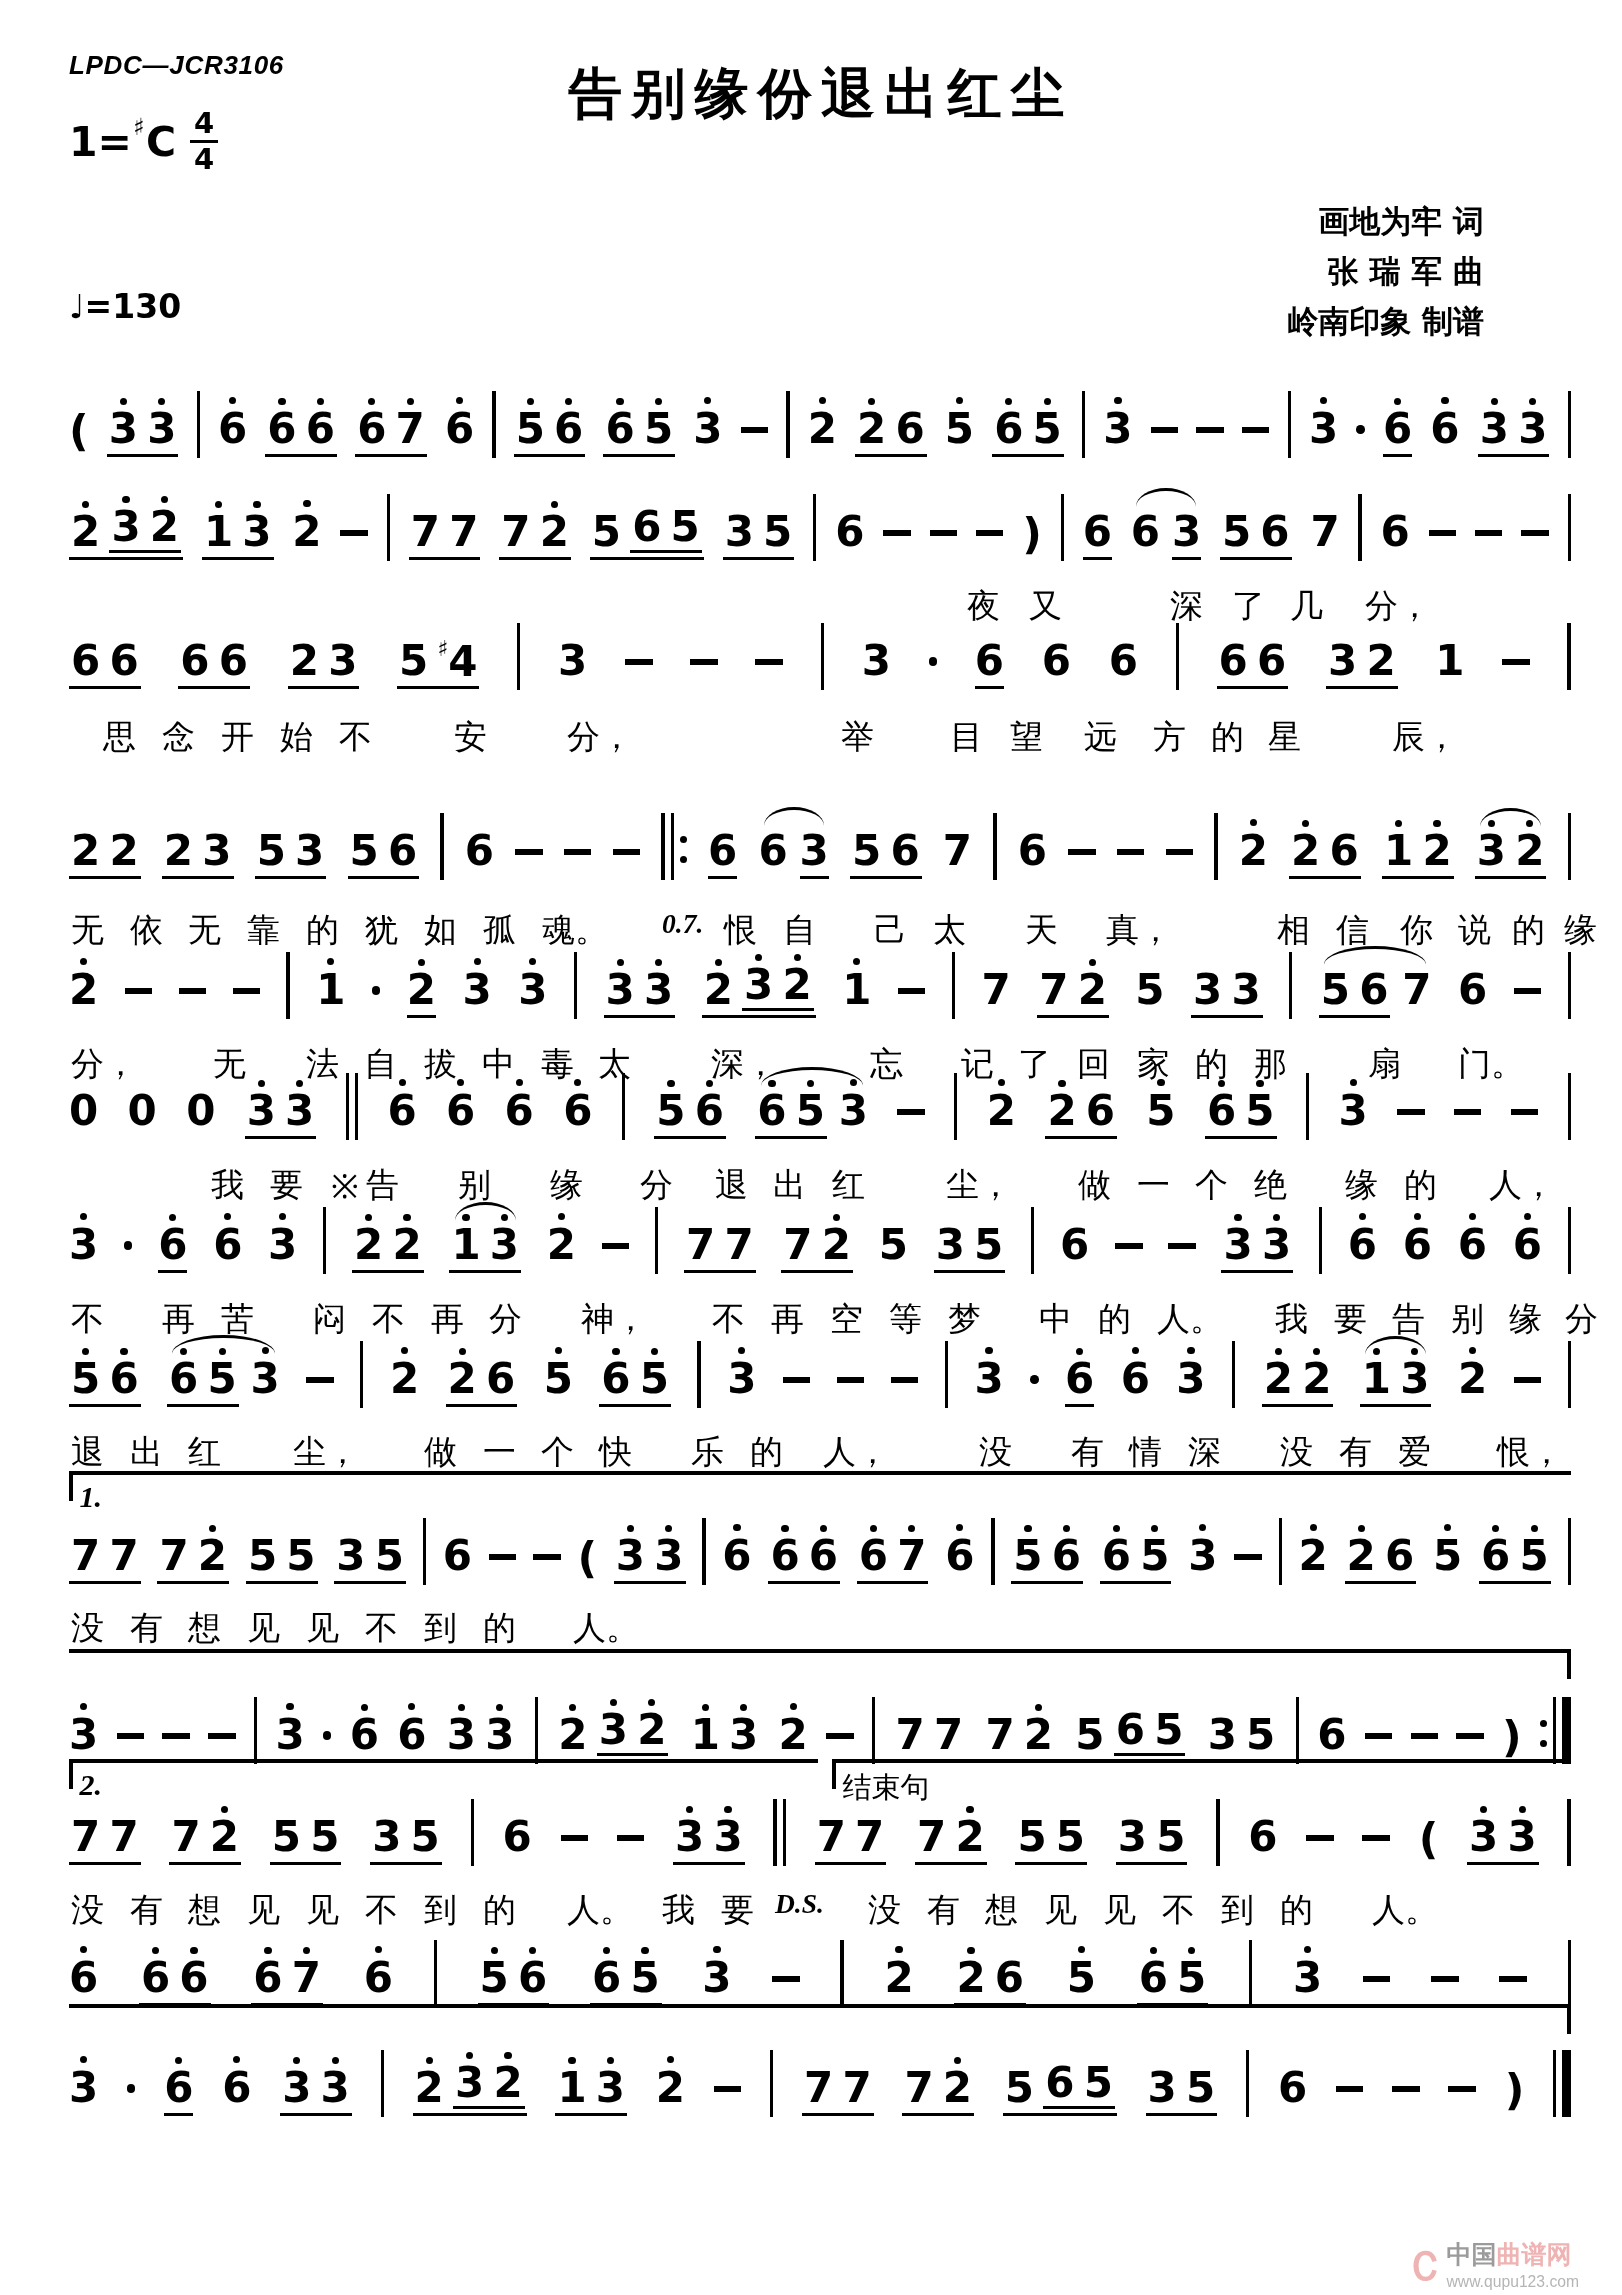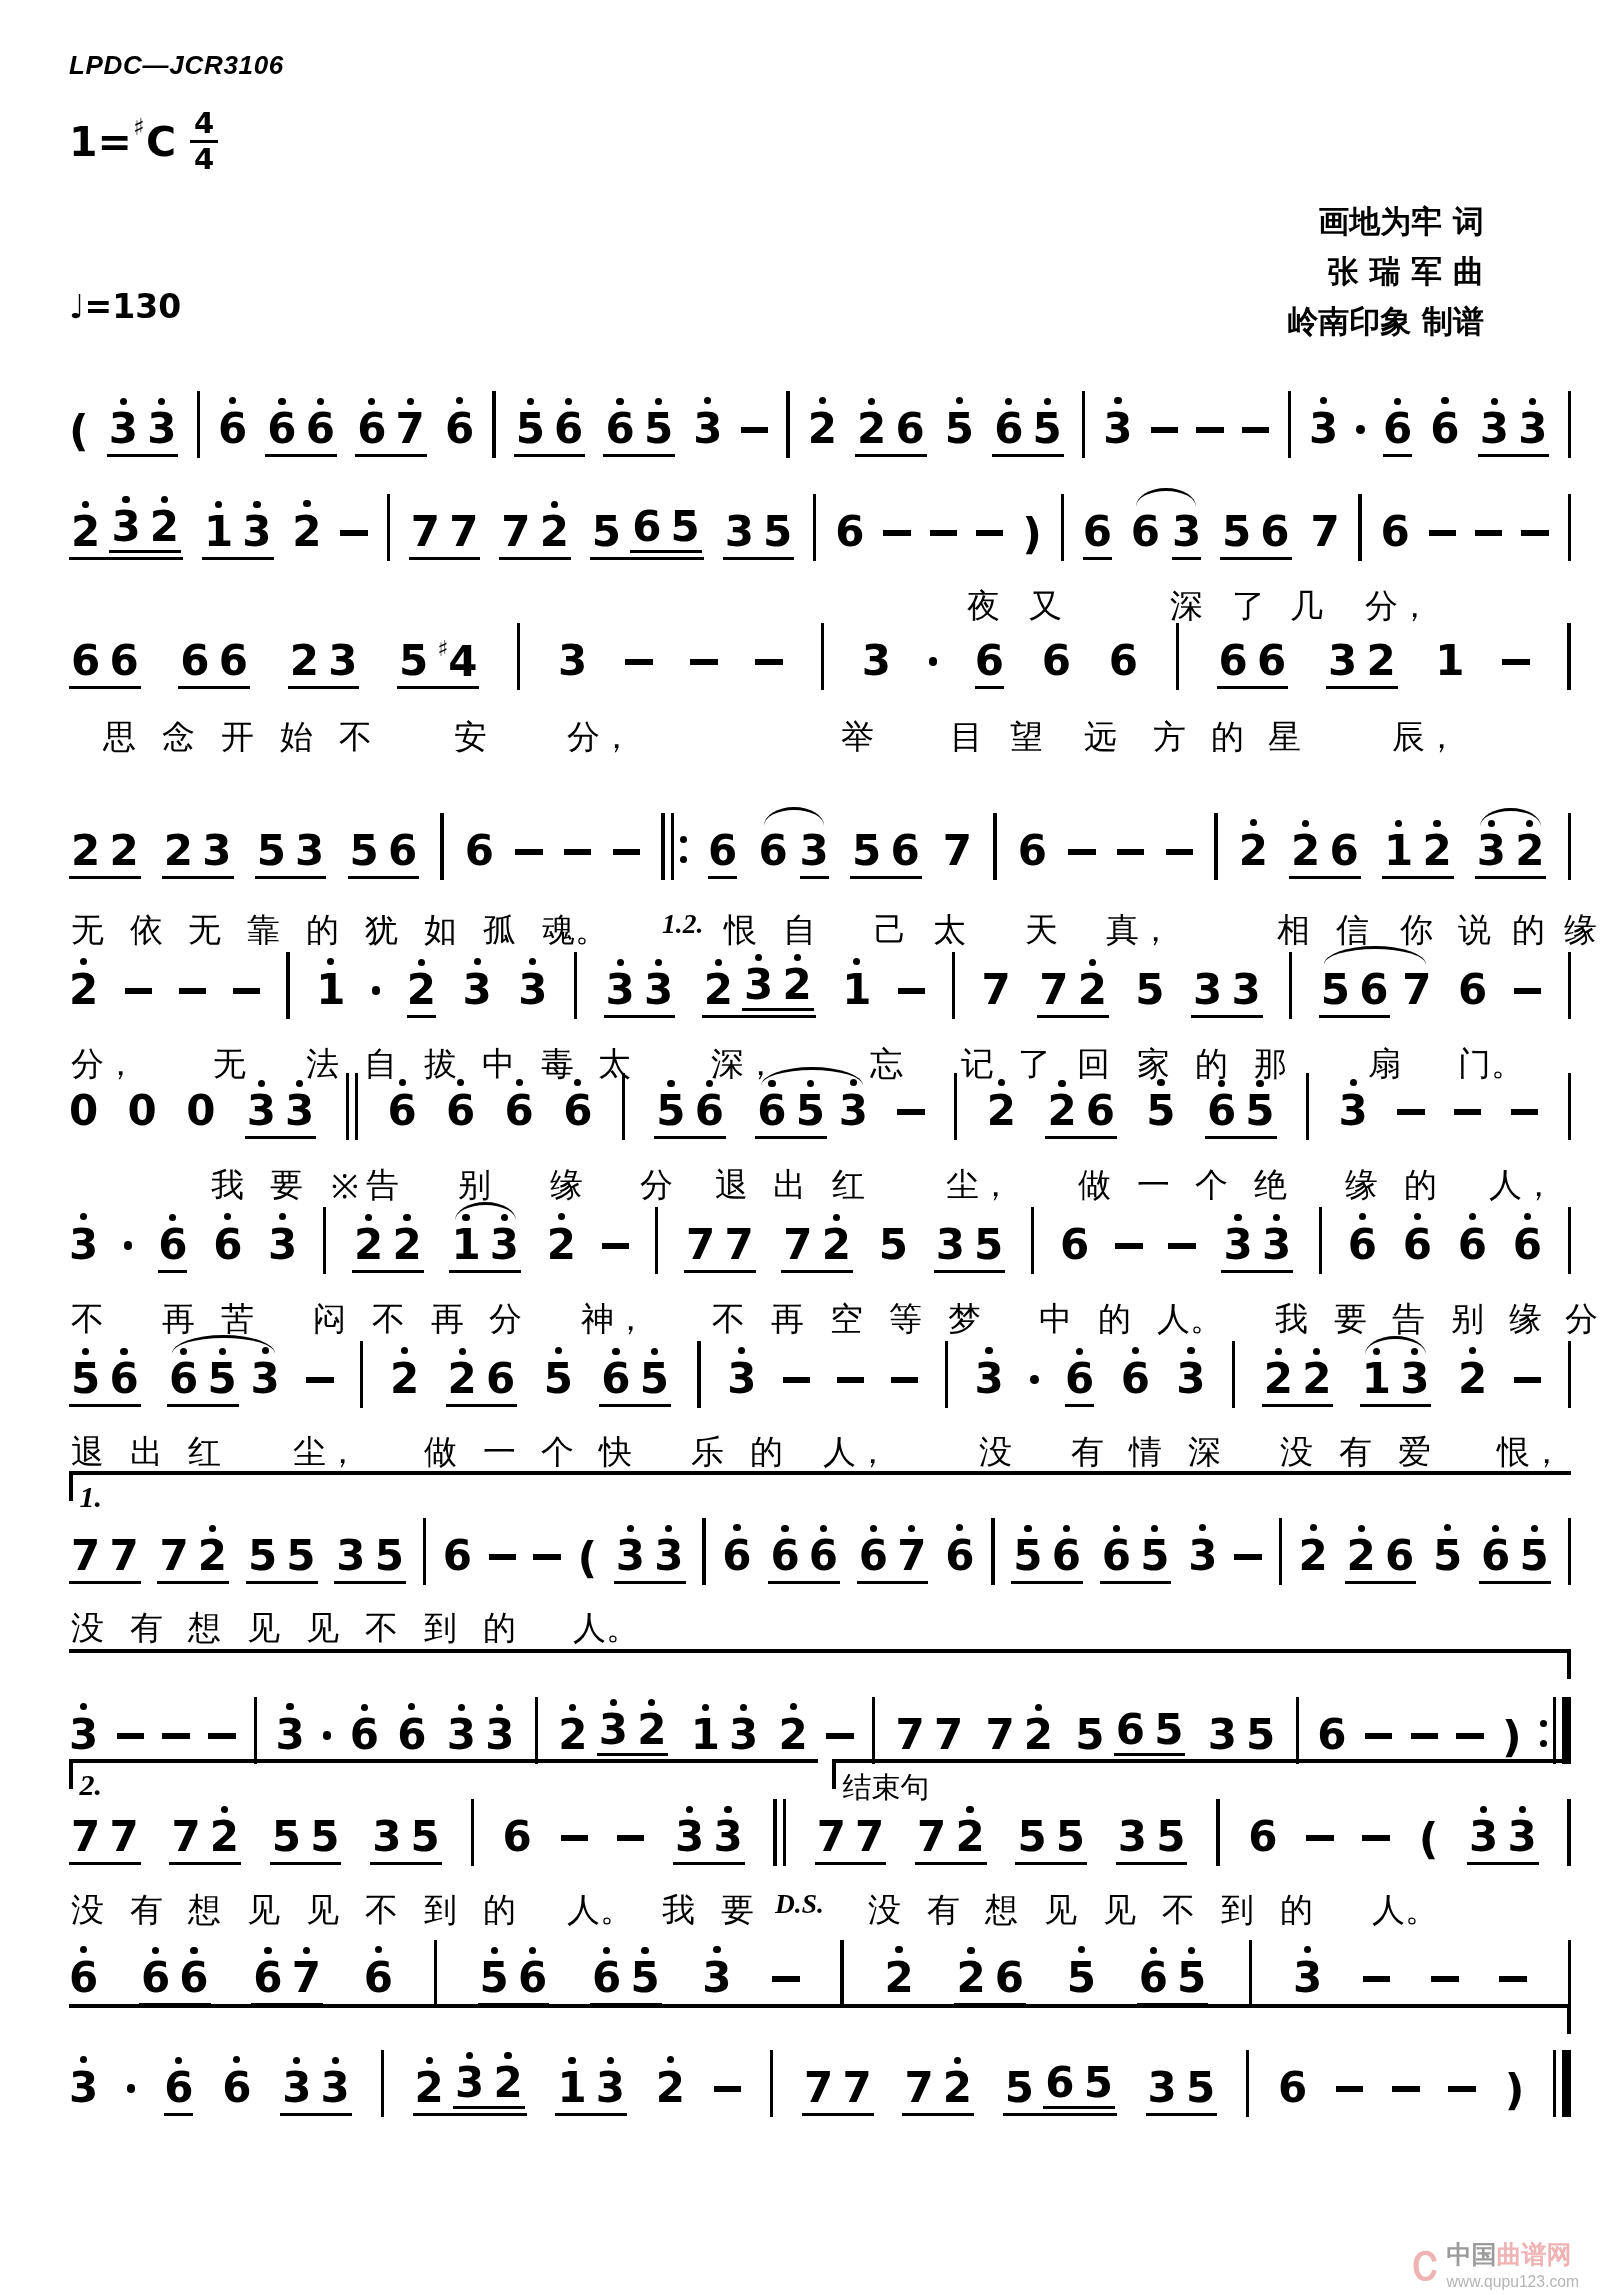--- a/index.html
+++ b/index.html
@@ -60,20 +60,21 @@
   .wm .cnrow{font:bold 25px "DejaVu Serif","Liberation Serif",serif;white-space:nowrap;}
   .wm .url{font:15.7px "Liberation Sans",sans-serif;margin-top:2.6px;}
 </style>
 </head>
 <body>
 
 <div id="page">
 
   <div class="catalog">LPDC—JCR3106</div>
 
+  <div class="title">告别缘份退出红尘</div>
 
   <div class="keysig">
     <span>1=</span>
       <span class="sharp">♯</span>
       <span>C</span>
     <span class="frac">
       <span>4</span>
       <i></i>
       <span>4</span>
     </span>
@@ -744,21 +745,21 @@
       <div class="lyrow" style="top: 908px;">
         <span class="lyt" style="left:71px">无</span>
         <span class="lyt" style="left:130px">依</span>
         <span class="lyt" style="left:188px">无</span>
         <span class="lyt" style="left:247px">靠</span>
         <span class="lyt" style="left:306px">的</span>
         <span class="lyt" style="left:365px">犹</span>
         <span class="lyt" style="left:424px">如</span>
         <span class="lyt" style="left:483px">孤</span>
         <span class="lyt" style="left:542px">魂。</span>
-        <span class="lyt it" style="left:662px">1.2.</span>
+        <span class="lyt it" style="left:662px">0.7.</span>
         <span class="lyt" style="left:724px">恨</span>
         <span class="lyt" style="left:783px">自</span>
         <span class="lyt" style="left:874px">己</span>
         <span class="lyt" style="left:933px">太</span>
         <span class="lyt" style="left:1025px">天</span>
         <span class="lyt" style="left:1106px">真，</span>
         <span class="lyt" style="left:1277px">相</span>
         <span class="lyt" style="left:1336px">信</span>
         <span class="lyt" style="left:1400px">你</span>
         <span class="lyt" style="left:1458px">说</span>

